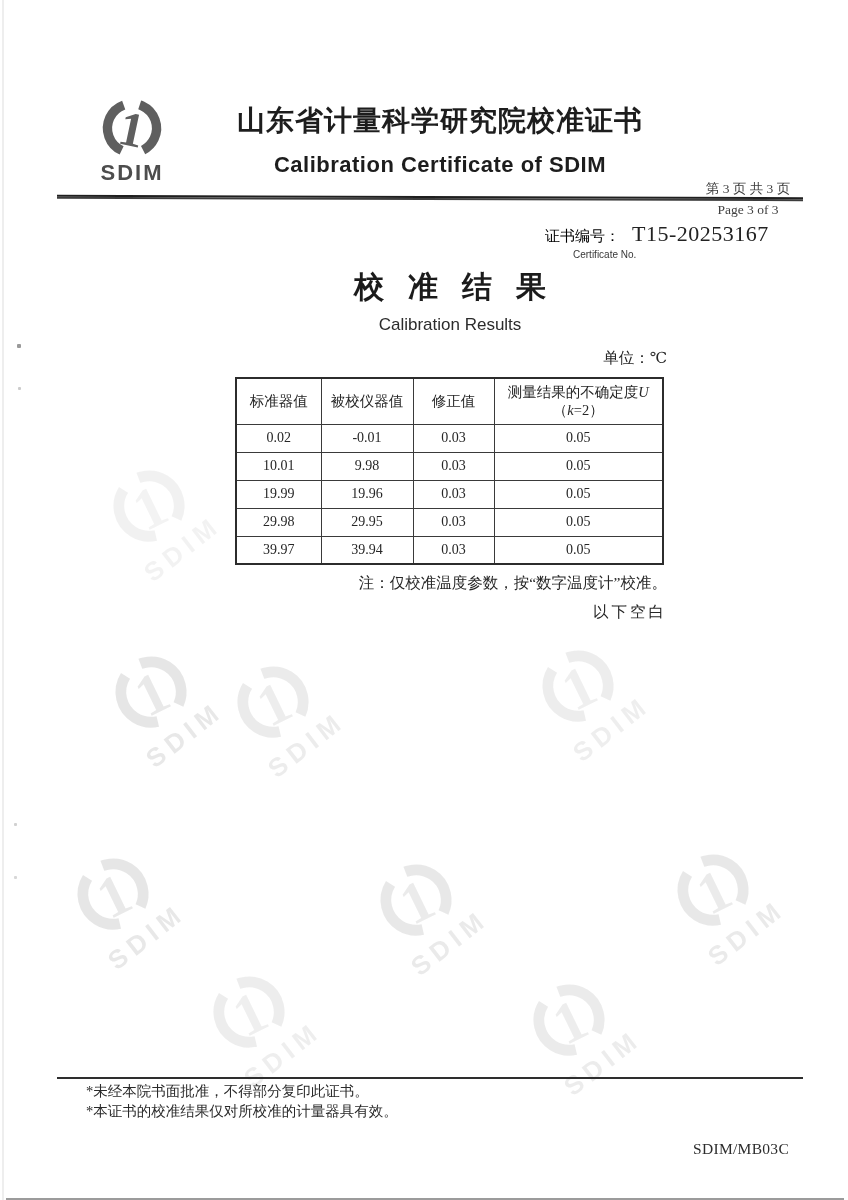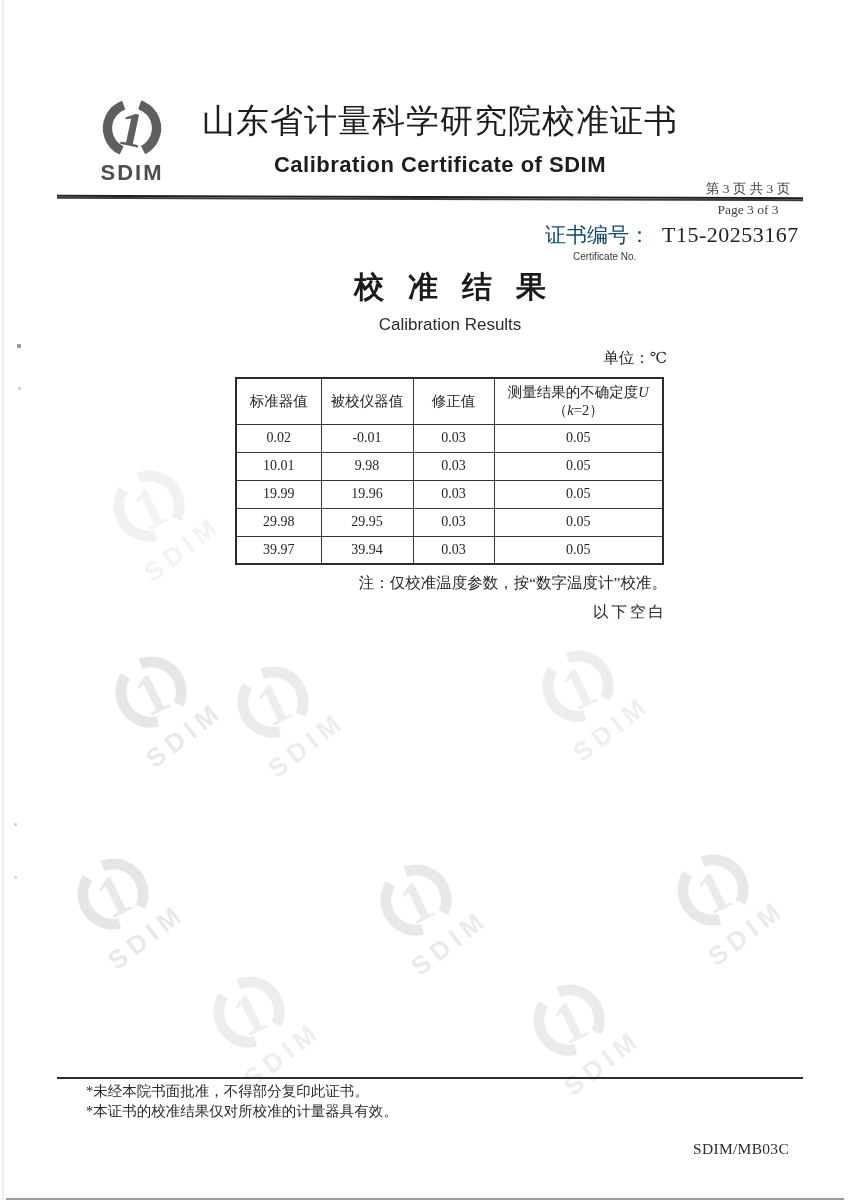--- a/index.html
+++ b/index.html
@@ -19,30 +19,30 @@
 
   
   .wm { position:absolute; width:150px; text-align:center; transform:rotate(-38deg); pointer-events:none; }
   .wm svg { display:block; margin:0 auto; }
   .wm-text { display:block; font-family:"Liberation Sans",sans-serif; font-weight:bold; font-size:26px; letter-spacing:6px; color:#d6d6d6; margin-top:-4px; }
 
   
   .logo { position:absolute; left:86px; top:96px; width:92px; text-align:center; }
   .logo-text { display:block; font-family:"Liberation Sans",sans-serif; font-weight:bold; font-size:22px; letter-spacing:2px; color:#4d4d4d; margin-top:-6px; }
   .header-titles { position:absolute; left:180px; top:101px; width:520px; text-align:center; }
-  .title-zh { font-size:33px; font-weight:normal; color:#1d1d1d; letter-spacing:1px; line-height:40px; }
+  .title-zh { font-size:28px; font-weight:bold; color:#1d1d1d; letter-spacing:1px; line-height:40px; }
   .title-en { font-family:"Liberation Sans",sans-serif; font-size:22px; font-weight:bold; color:#1d1d1d; margin-top:11px; letter-spacing:.5px; }
   .page-info { position:absolute; left:693px; top:142px; width:110px; text-align:center; font-size:13.5px; line-height:21px; color:#404040;margin-top:36px; }
   .double-rule { position:absolute; left:57px; top:196px; width:746px; height:4px;
                  border-top:2px solid #1f1f1f; border-bottom:2px solid #3c3c3c; transform:rotate(.18deg); }
 
   
   .certno { position:absolute; left:545px; top:221px; }
   .certno-row { display:flex; align-items:baseline; }
-  .certno-label { font-size:21px; color:#0c4a6e; }
+  .certno-label { font-size:15px; color:#000000; }
   .certno-value { font-size:22px; color:#222; margin-left:12px; letter-spacing:.5px; }
   .certno-en { font-family:"Liberation Sans",sans-serif; font-size:10px; color:#383838; margin-top:2px;margin-left:28px; }
 
   
   .section-block { position:absolute; left:235px; top:267px; width:430px; text-align:center; }
   .section-title-zh { font-size:30px; font-weight:bold; color:#1b1b1b; letter-spacing:24px; padding-left:24px; }
   .section-title-en { font-family:"Liberation Sans",sans-serif; font-size:17px; color:#2c2c2c; margin-top:7px; }
   .unit-line { position:absolute; left:235px; top:348px; width:432px; text-align:right; font-size:15.5px; color:#262626; }
 
   

